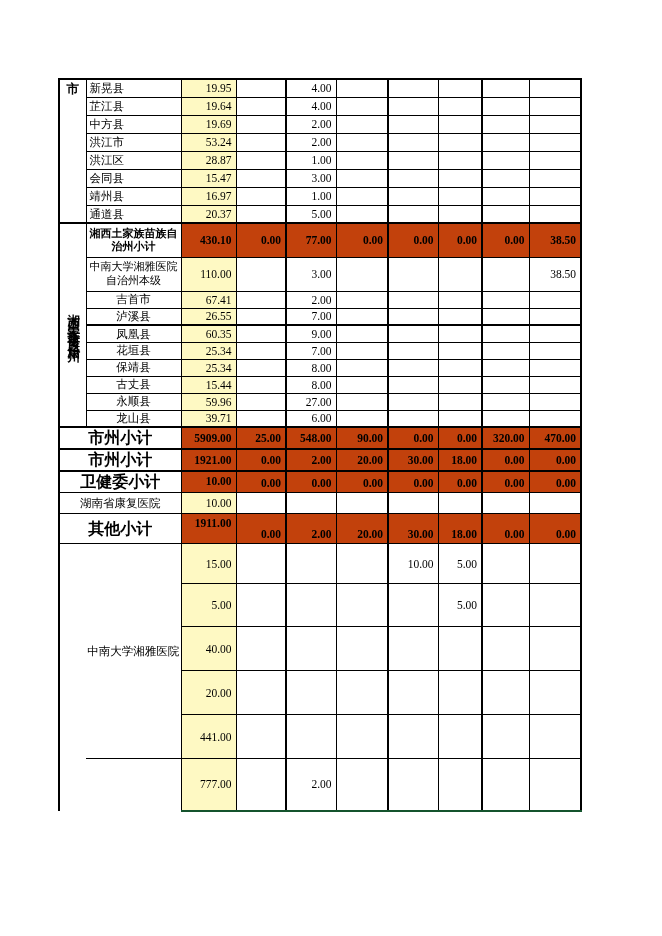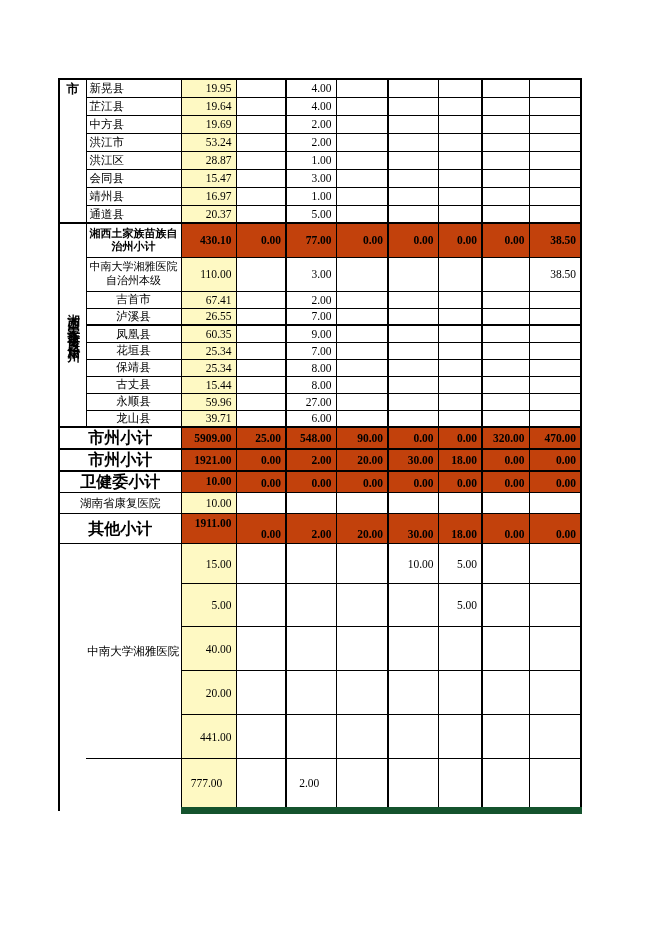--- a/index.html
+++ b/index.html
@@ -28,21 +28,21 @@
   td.acol { text-align: center; vertical-align: top; font-weight: bold; font-size: 12.5px; padding-top: 1px; }
   td.acol-mid { text-align: center; vertical-align: middle; }
   .vert {
     writing-mode: vertical-rl; text-orientation: upright;
     letter-spacing: 4px; font-weight: bold; font-size: 12.5px;
     margin: 0 auto; line-height: 1.1; display: inline-block;
   }
   td.ablank { border-right: hidden; border-bottom: hidden; }
   td.hosp  { border-left: hidden; text-align: center; font-size: 11.5px; margin-left: 29px; }
   td.bblank { border-left: hidden; border-bottom: hidden; }
-  tr.last > td.num { border-bottom: 7px solid #14532d; text-align: center; }
+  tr.last > td.num { border-bottom: 2px solid #14532d; }
   td.vtop { vertical-align: top; padding-top: 3px; }
   td.vlow { vertical-align: bottom; padding-bottom: 3px; }
   tr.h18 { height: 18px; } tr.h19 { height: 19px; } tr.h34 { height: 34px; }
   tr.h17 { height: 17px; } tr.h21 { height: 21px; } tr.h30 { height: 30px; }
   tr.h40 { height: 40px; } tr.h43 { height: 43px; } tr.h44 { height: 44px; }
   tr.h52 { height: 52px; }
 </style>
 </head>
 <body>
 

